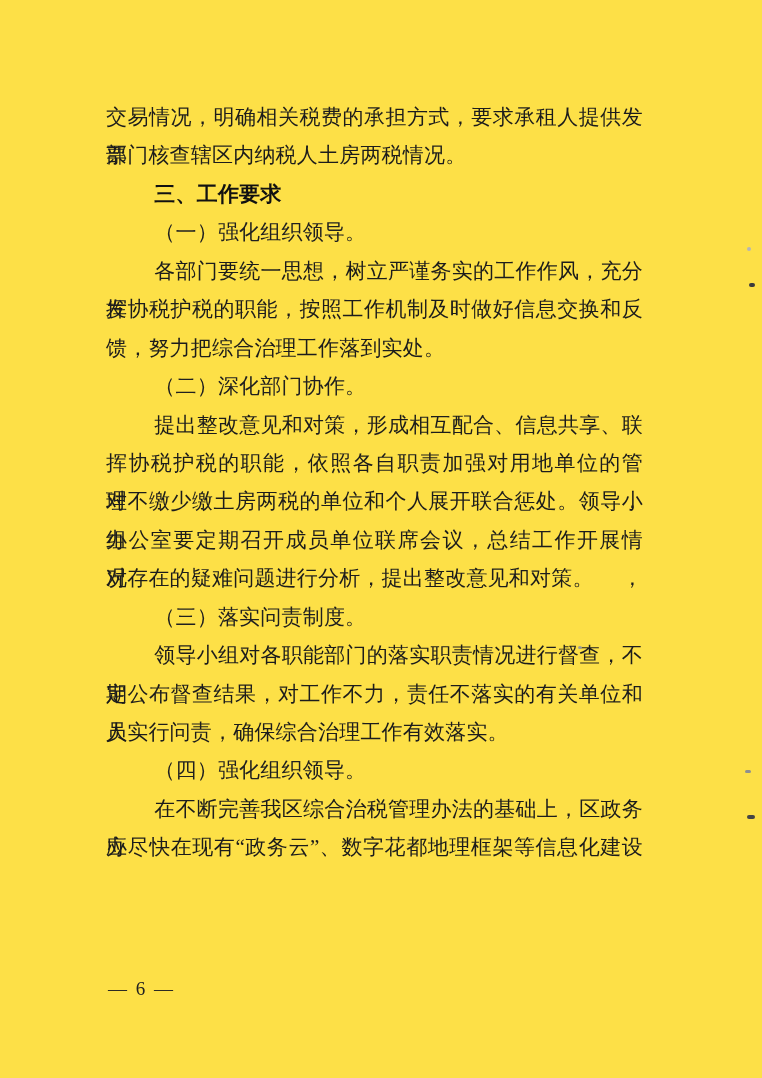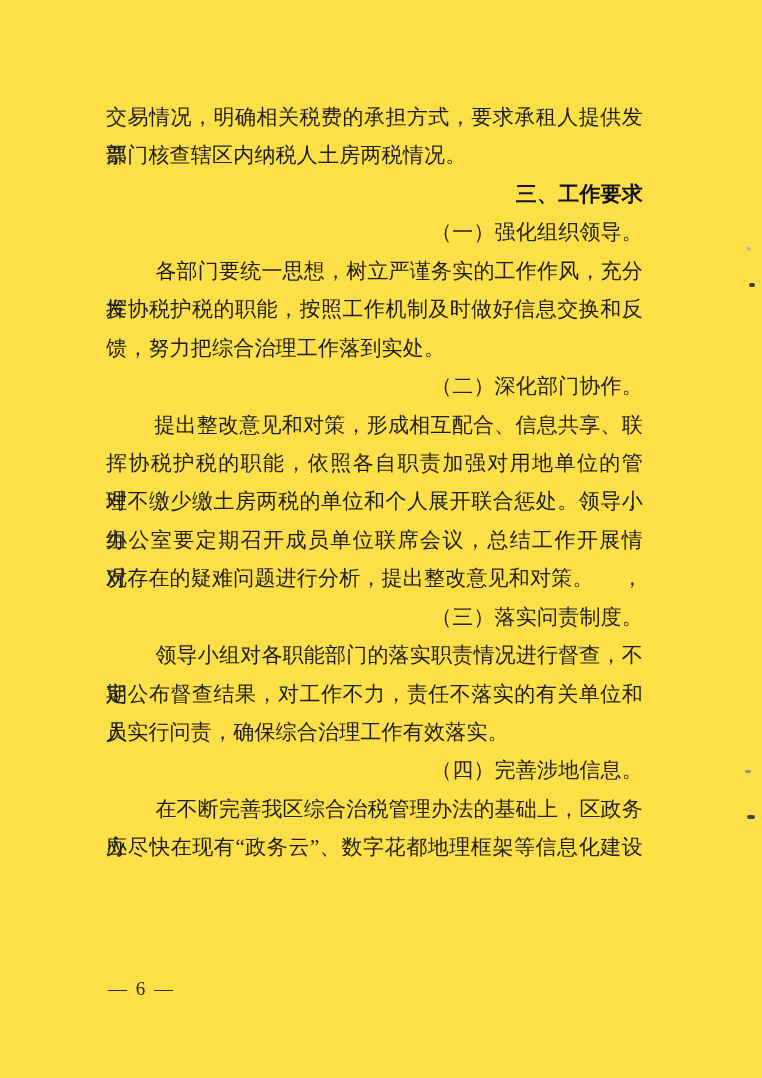--- a/index.html
+++ b/index.html
@@ -30,21 +30,21 @@
     height: 38.45px;
     white-space: nowrap;
     letter-spacing: 0.2px;
   }
   .line.j {
     white-space: normal;
     text-align: justify;
     text-align-last: justify;
     text-justify: distribute;
   }
-  .line.indent { text-indent: 2.3em; text-align: right; }
+  .line.indent { text-indent: 2.3em; }
   .line.heading {
     font-weight: 700;
     font-family: "Liberation Sans", "DejaVu Sans", sans-serif;
     color: #111111;
   }
   .line.sub { color: #202020; }
   .page-number {
     position: absolute;
     left: 108px;
     top: 974px;
@@ -80,21 +80,21 @@
     <div class="line sub indent">（二）深化部门协作。</div>
     <div class="line indent j">提出整改意见和对策，形成相互配合、信息共享、联</div>
     <div class="line j">挥协税护税的职能，依照各自职责加强对用地单位的管理，</div>
     <div class="line j">对不缴少缴土房两税的单位和个人展开联合惩处。领导小组</div>
     <div class="line j">办公室要定期召开成员单位联席会议，总结工作开展情况，</div>
     <div class="line">对存在的疑难问题进行分析，提出整改意见和对策。</div>
     <div class="line sub indent">（三）落实问责制度。</div>
     <div class="line indent j">领导小组对各职能部门的落实职责情况进行督查，不定</div>
     <div class="line j">期公布督查结果，对工作不力，责任不落实的有关单位和人</div>
     <div class="line">员实行问责，确保综合治理工作有效落实。</div>
-    <div class="line sub indent">（四）完善涉地信息。</div>
+    <div class="line sub indent">（四）强化组织领导。</div>
     <div class="line indent j">在不断完善我区综合治税管理办法的基础上，区政务办</div>
     <div class="line j">应尽快在现有“政务云”、数字花都地理框架等信息化建设</div>
   </div>
 
   <div class="page-number">— 6 —</div>
 
   <div class="speck s1"></div>
   <div class="speck s2"></div>
   <div class="speck s3"></div>
   <div class="speck s4"></div>

